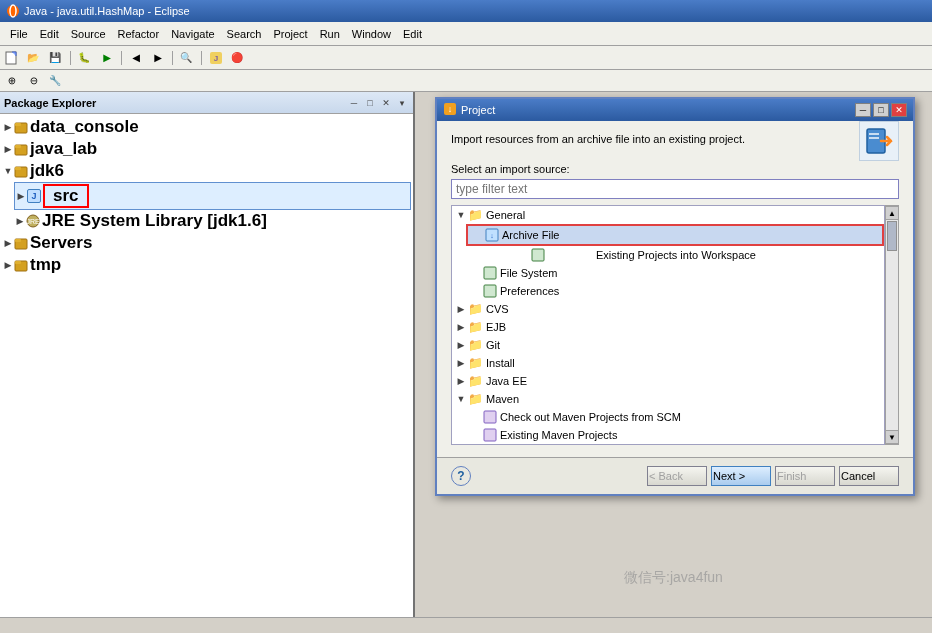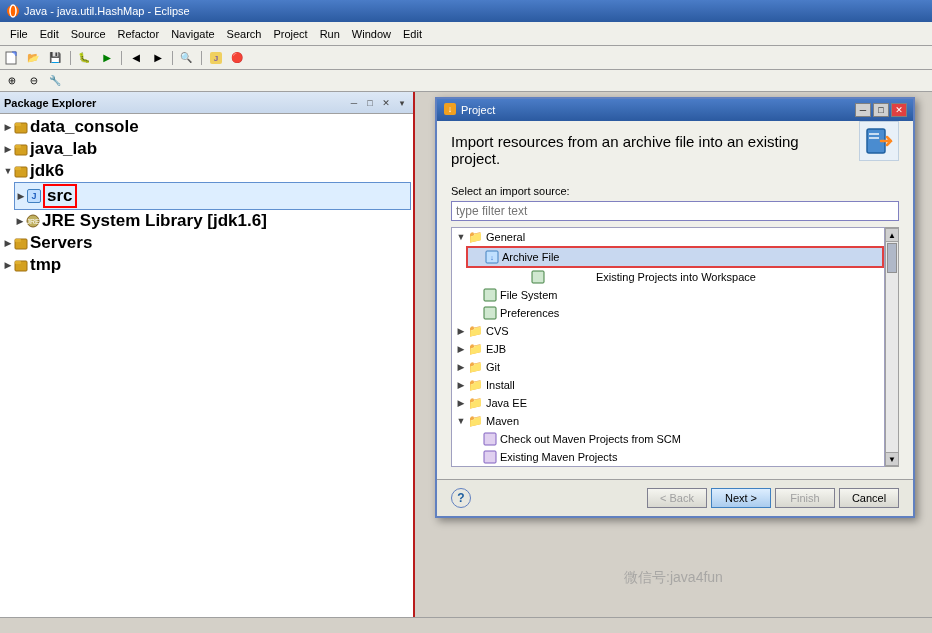--- a/index.html
+++ b/index.html
@@ -89,21 +89,21 @@
     .main-area {
       display: flex;
       height: calc(633px - 22px - 20px - 24px - 22px - 20px);
       background: #d4d0c8;
     }
 
     
     .left-panel {
       width: 415px;
       background: #be185d;
-      border-right: 2px solid #b91c1c;
+      border-right: 2px solid #737373;
       display: flex;
       flex-direction: column;
     }
     .panel-header {
       background: linear-gradient(to bottom, #dde8f5, #c8d8ec);
       border-bottom: 1px solid #a0a0a0;
       display: flex;
       align-items: center;
       padding: 2px 4px;
       height: 22px;
@@ -231,21 +231,21 @@
     }
 
     .dialog-section-title {
       font-size: 13px;
       font-weight: bold;
       color: #000;
       margin-bottom: 6px;
     }
 
     .dialog-description {
-      font-size: 15px;
+      font-size: 11px;
       color: #000;
       margin-bottom: 10px;
     }
 
     .select-source-label {
       font-size: 11px;
       color: #000;
       margin-bottom: 4px;
     }
 
@@ -368,21 +368,21 @@
       color: #2060a0;
       cursor: pointer;
     }
     .footer-btn {
       padding: 3px 1px;
       font-size: 11px;
       background: linear-gradient(to bottom, #f5f5f0, #d8d8d0);
       border: 1px solid #808090;
       cursor: pointer;
       min-width: 60px;
-      text-align: center;
+      text-align: left;
     }
     .footer-btn.disabled { color: #a0a0a0; cursor: default; }
     .footer-btn.active {
       background: linear-gradient(to bottom, #ddeeff, #aaccee);
       border: 1px solid #4080c0;
     }
 
     
     .status-bar {
       height: 20px;
@@ -512,21 +512,21 @@
             </svg>
         </span>
         <span class="tree-label">jdk6</span>
       </div>
 
       <div class="tree-item tree-item-selected indent1" style="position:relative;">
         <span class="tree-arrow">▶</span>
         <span class="tree-icon">
           <span style="width:14px;height:14px;background:#c0deff;border:1px solid #4080c0;border-radius:2px;display:inline-flex;align-items:center;justify-content:center;font-size:9px;font-weight:bold;color:#2060c0;">J</span>
         </span>
-        <span class="tree-label" style="border:2px solid red; padding: 0 2px;">src</span>
+        <span class="tree-label" style="border:2px solid red; padding: 0 8px;">src</span>
       </div>
 
       <div class="tree-item indent1">
         <span class="tree-arrow">▶</span>
         <span class="tree-icon">
           <svg width="14" height="14">
               <circle cx="7" cy="7" r="6" fill="#c0b060" stroke="#806020"></circle>
               <text x="7" y="10" text-anchor="middle" font-size="7" fill="white">JRE</text>
             </svg>
         </span>

